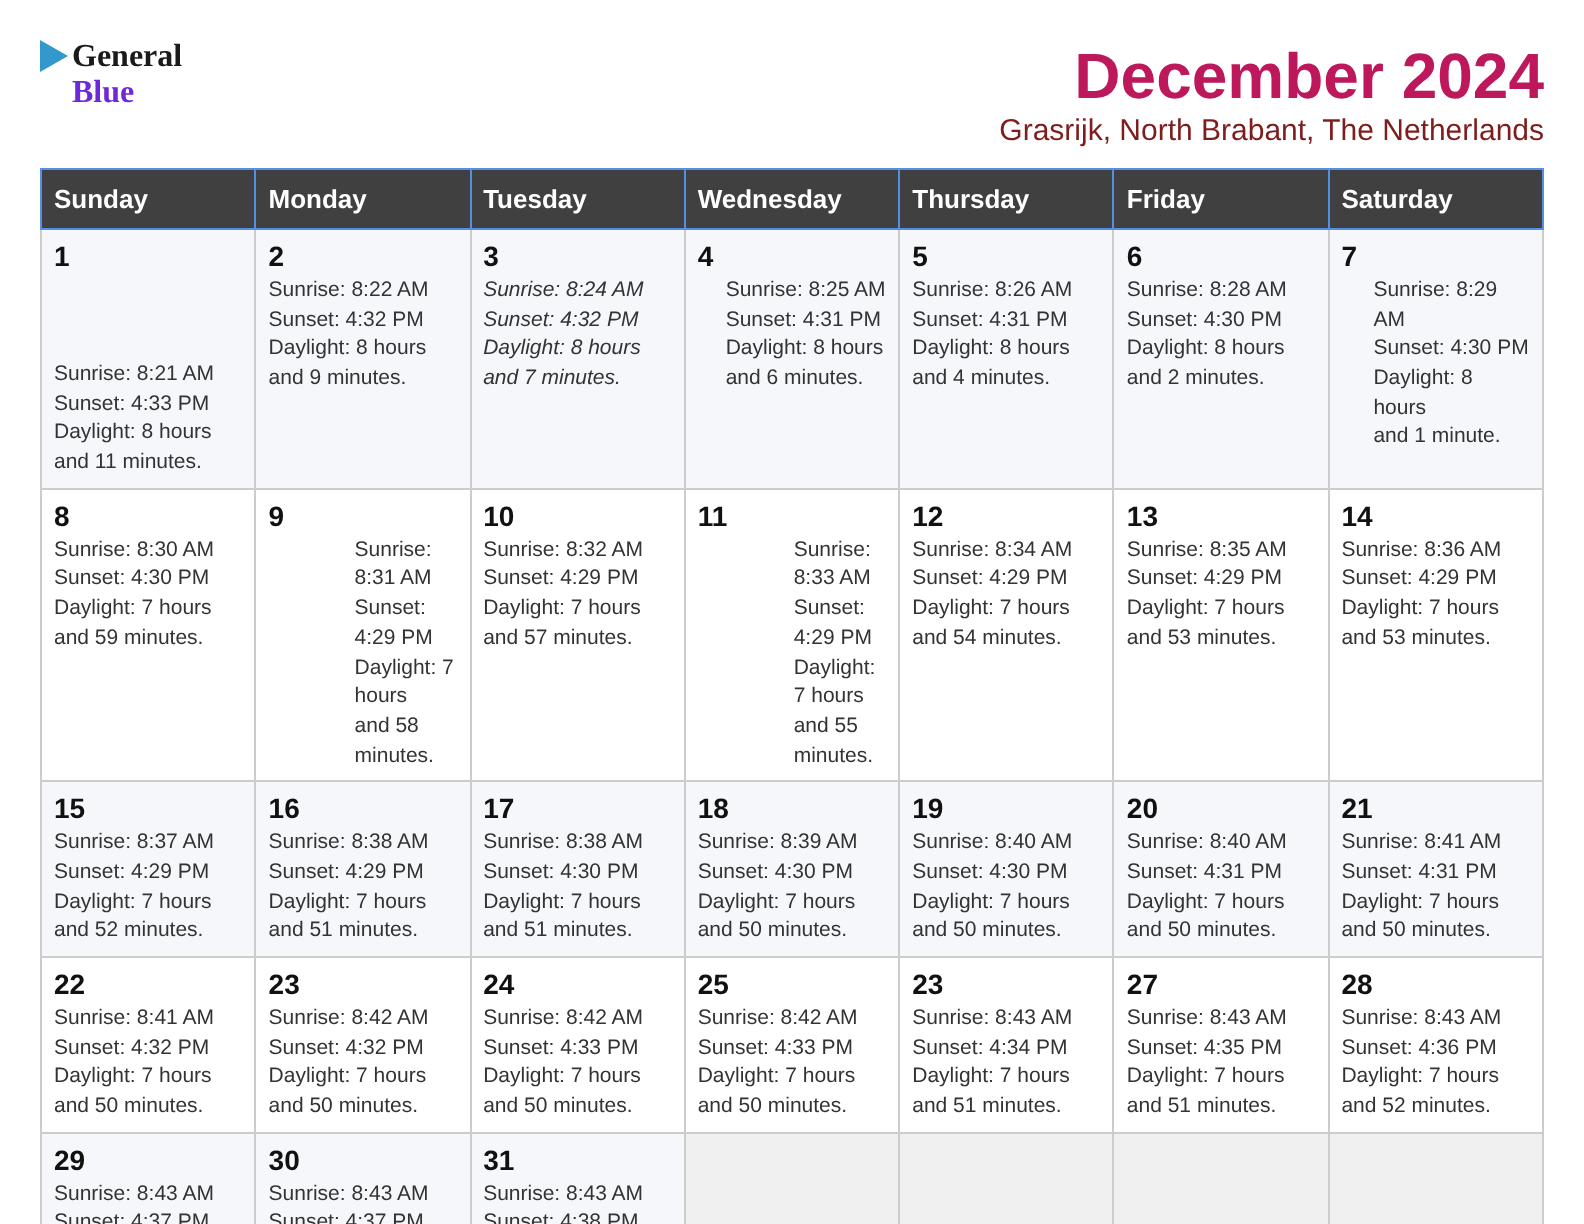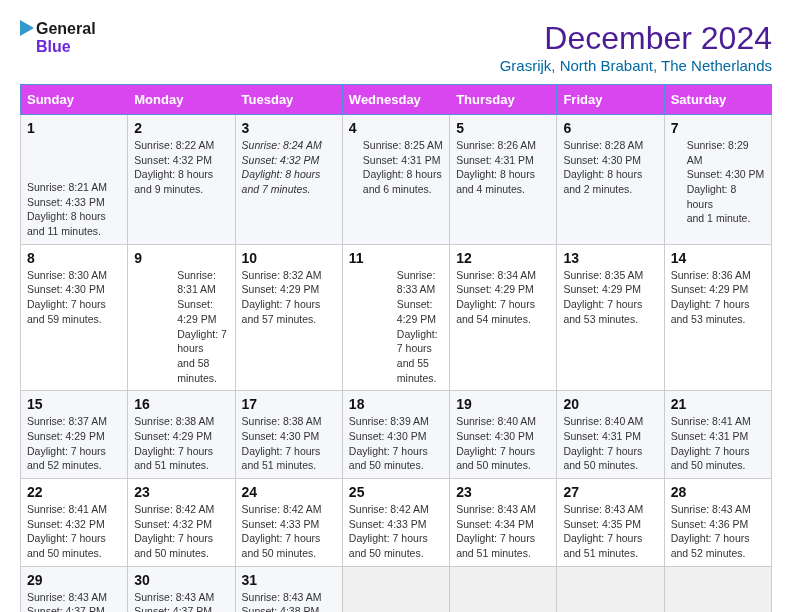--- a/index.html
+++ b/index.html
@@ -19,34 +19,34 @@
     .logo {
       display: flex;
       align-items: center;
       gap: 4px;
     }
     .title-block {
       text-align: right;
     }
     .month-title {
       font-size: 32px;
-      font-weight: normal;
-      color: #4c1d95;
+      font-weight: bold;
+      color: #be185d;
     }
     .location-title {
       font-size: 15px;
-      color: #0369a1;
+      color: #7f1d1d;
     }
     table {
       width: 100%;
       border-collapse: collapse;
       table-layout: fixed;
     }
     thead th {
-      background-color: #d946ef;
+      background-color: #404040;
       color: #fff;
       font-size: 13px;
       font-weight: bold;
       padding: 7px 6px;
       text-align: left;
       border: 1px solid #5590e0;
     }
     tbody td {
       vertical-align: top;
       border: 1px solid #ccc;
@@ -77,21 +77,21 @@
   </style>
 </head>
 <body>
 
 <div class="header">
   <div class="logo">
   <div style="display:flex;align-items:center;gap:2px;">
     <svg width="14" height="36" viewBox="0 0 14 36">
       <polygon points="0,0 14,8 0,16" fill="#3399cc"></polygon>
     </svg>
-    <div style="display:flex;flex-direction:column;line-height:1.1;">
+    <div style="display:flex;flex-direction:column;line-height:1.1;font-family:Liberation Serif, serif;">
       <span style="font-size:16px;font-weight:bold;color:#1a1a1a;">General</span>
       <span style="font-size:16px;font-weight:bold;color:#6d28d9;">Blue</span>
     </div>
   </div>
 </div>
   <div class="title-block">
     <div class="month-title">December 2024</div>
     <div class="location-title">Grasrijk, North Brabant, The Netherlands</div>
   </div>
 </div>

